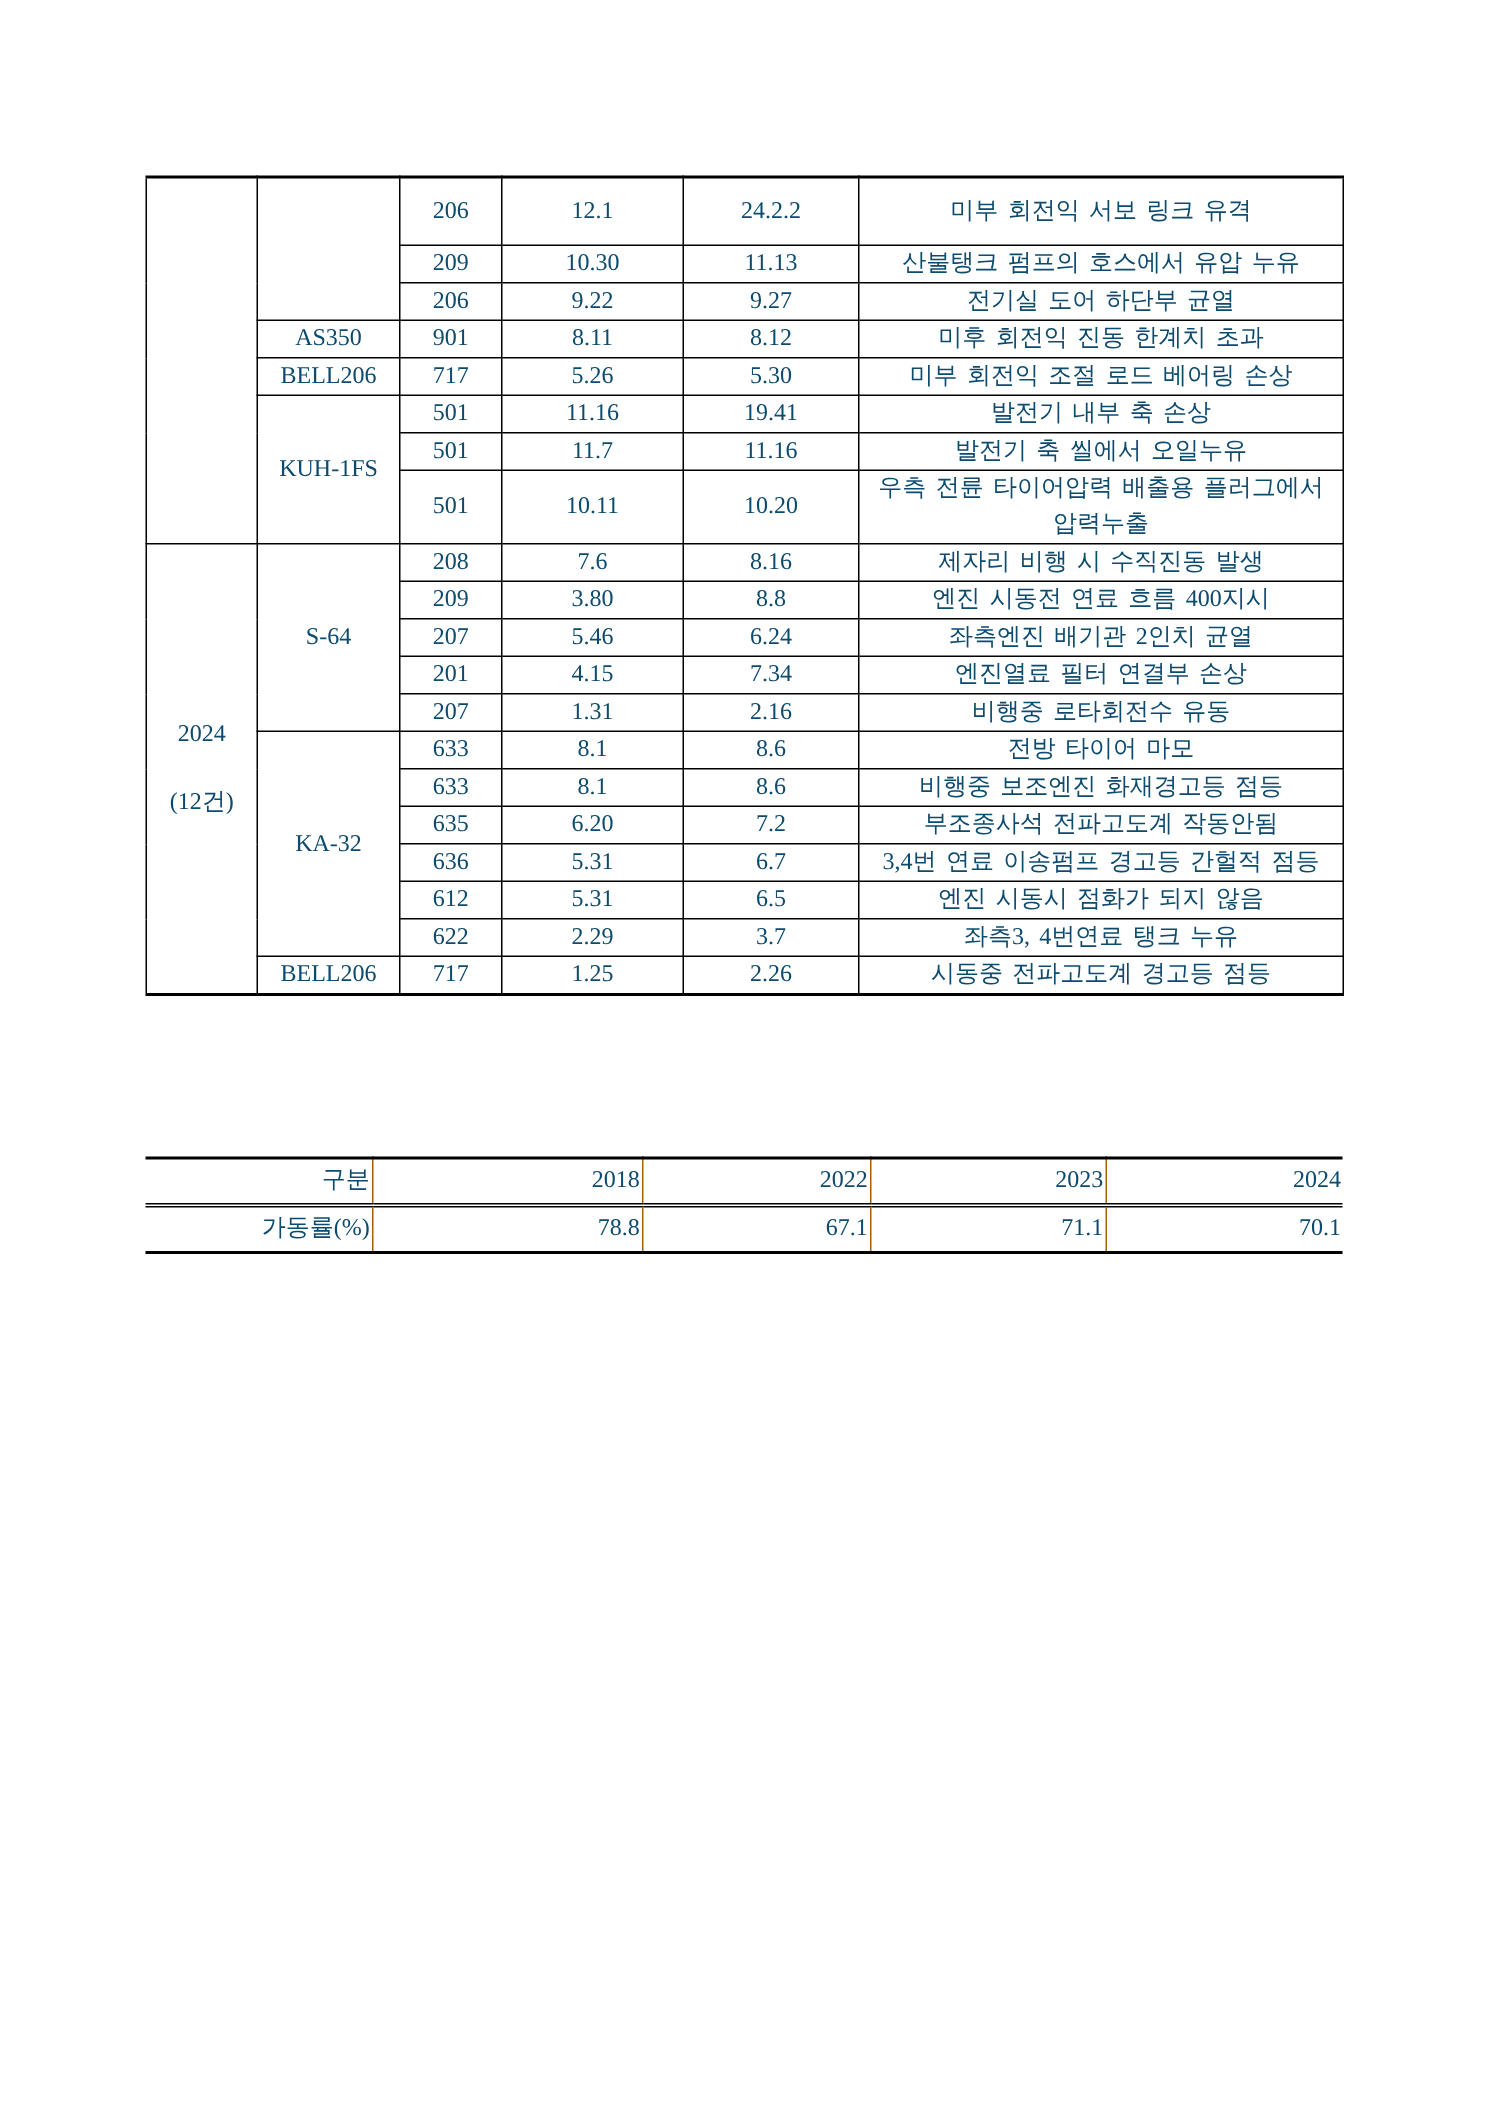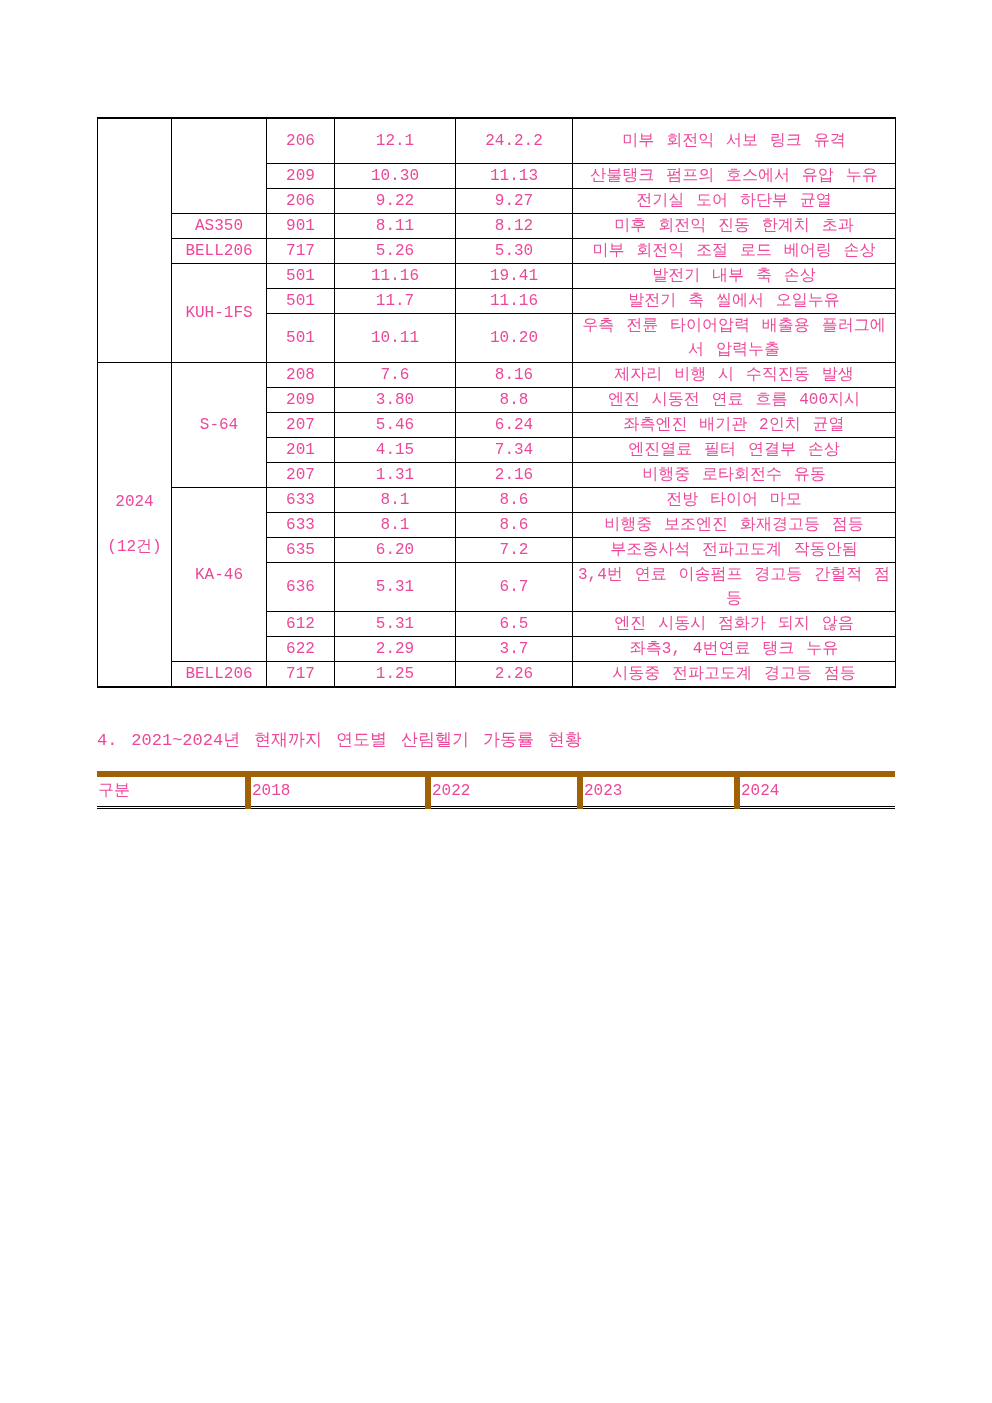--- a/index.html
+++ b/index.html
@@ -1,21 +1,21 @@
 <!DOCTYPE html>
 <html><head>
 <meta charset="utf-8">
 <style>
   html,body{margin:0;padding:0;background:#ffffff;}
   .page{
     position:relative;
     width:992px;height:1036px;
     background:#ffffff;
-    color:#ec4899;
-    font-family:Liberation Mono, monospace;
+    color:#0c4a6e;
+    font-family:Liberation Serif, serif;
   }
   
   table.defect-table{
     position:absolute;left:97px;top:117px;width:798px;
     border-collapse:collapse;table-layout:fixed;
     font-size:16px;
     border-top:2px solid #000;
     border-bottom:2px solid #000;
     border-left:none;border-right:none;
   }
@@ -43,22 +43,22 @@
   }
   
   table.rate-table{
     position:absolute;left:97px;top:771px;width:798px;
     border-collapse:collapse;table-layout:fixed;
     font-size:16px;
     border-top:2px solid #000;
     border-bottom:2px solid #000;
   }
   table.rate-table td{
-    border:6px solid #a16207;
-    text-align:left;vertical-align:middle;
+    border:1px solid #a16207;
+    text-align:right;vertical-align:middle;
     height:27px;line-height:1.4;
     word-spacing:0.14em;
   }
   table.rate-table tr.hdr td{border-bottom:3px double #000;}
   table.rate-table td.first{border-left:none;}
   table.rate-table td.last{border-right:none;}
 </style>
 </head>
 <body>
 
@@ -159,21 +159,21 @@
         <td class="c-d2">7.34</td>
         <td class="c-desc">엔진열료 필터 연결부 손상</td>
       </tr>
       <tr>
         <td class="c-num">207</td>
         <td class="c-d1">1.31</td>
         <td class="c-d2">2.16</td>
         <td class="c-desc">비행중 로타회전수 유동</td>
       </tr>
       <tr>
-        <td class="c-model" rowspan="6">KA-46</td>
+        <td class="c-model" rowspan="6">KA-32</td>
         <td class="c-num">633</td>
         <td class="c-d1">8.1</td>
         <td class="c-d2">8.6</td>
         <td class="c-desc">전방 타이어 마모</td>
       </tr>
       <tr>
         <td class="c-num">633</td>
         <td class="c-d1">8.1</td>
         <td class="c-d2">8.6</td>
         <td class="c-desc">비행중 보조엔진 화재경고등 점등</td>
@@ -205,34 +205,40 @@
       <tr>
         <td class="c-model">BELL206</td>
         <td class="c-num">717</td>
         <td class="c-d1">1.25</td>
         <td class="c-d2">2.26</td>
         <td class="c-desc">시동중 전파고도계 경고등 점등</td>
       </tr>
     </tbody>
   </table>
 
-  <div class="section-heading">4. 2021~2024년 현재까지 연도별 산림헬기 가동률 현황</div>
 
   <table class="rate-table">
     <colgroup>
       <col style="width:151px">
         <col style="width:180px">
         <col style="width:152px">
       <col style="width:157px">
         <col style="width:158px">
     </colgroup>
     <tbody>
       <tr class="hdr">
         <td class="first">구분</td>
         <td>2018</td>
         <td>2022</td>
         <td>2023</td>
         <td class="last">2024</td>
       </tr>
+      <tr>
+        <td class="first">가동률(%)</td>
+        <td>78.8</td>
+        <td>67.1</td>
+        <td>71.1</td>
+        <td class="last">70.1</td>
+      </tr>
     </tbody>
   </table>
 
 </div>
 
 </body></html>

